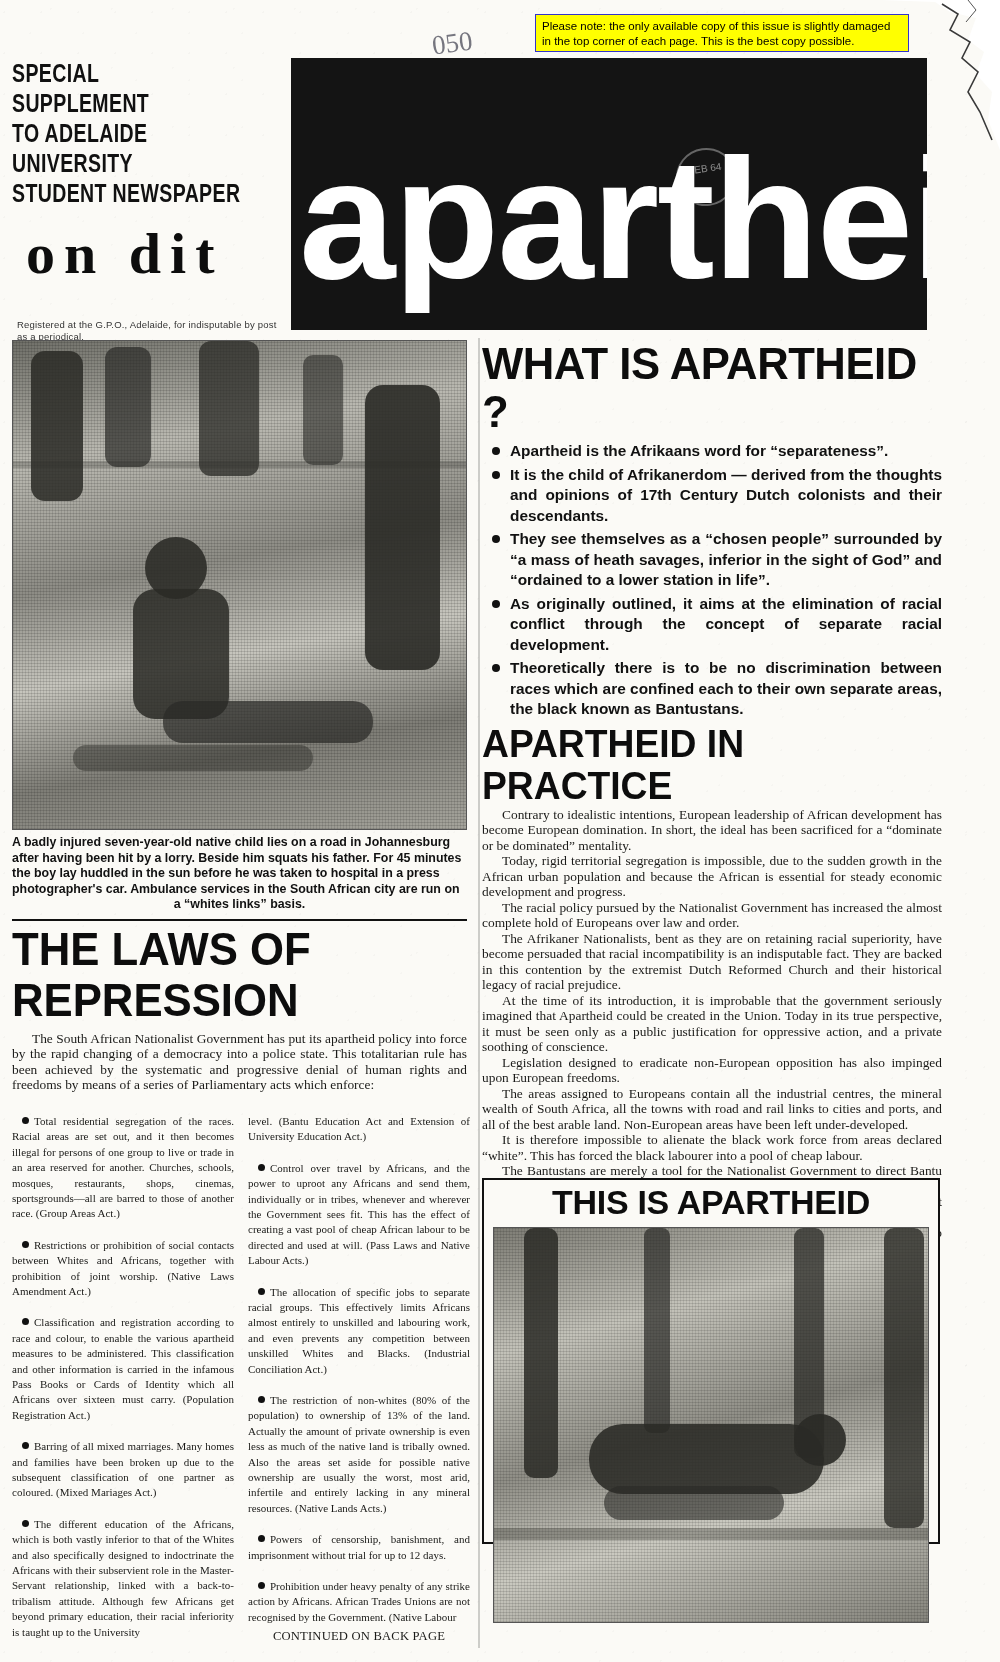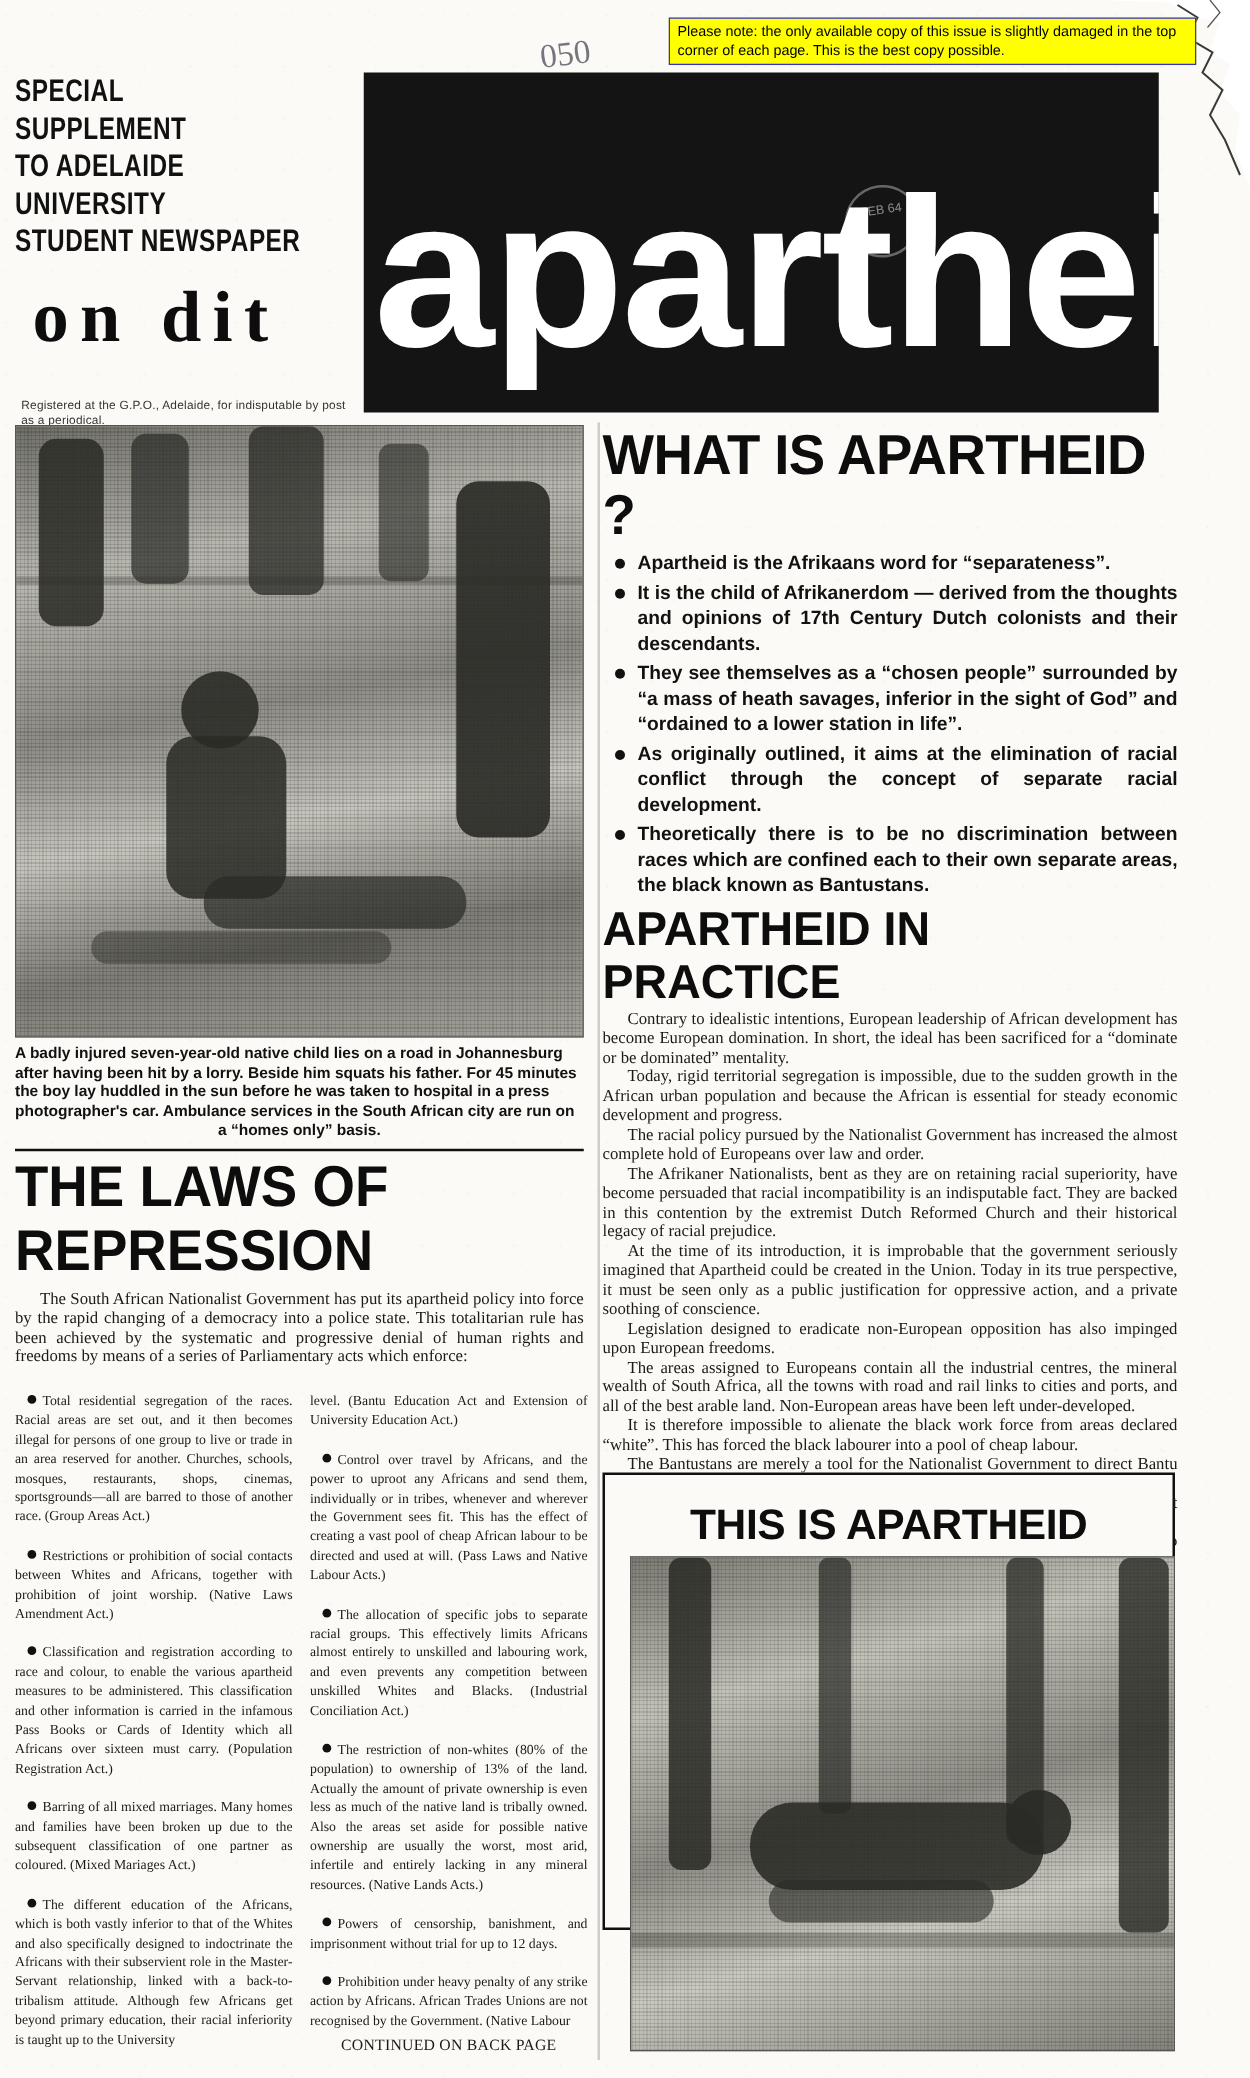--- a/index.html
+++ b/index.html
@@ -22,21 +22,21 @@
       radial-gradient(circle at 12% 30%, rgba(0,0,0,0.025) 0 1px, transparent 1px),
       radial-gradient(circle at 57% 71%, rgba(0,0,0,0.02) 0 1px, transparent 1px),
       radial-gradient(circle at 83% 15%, rgba(0,0,0,0.02) 0 1px, transparent 1px);
     background-size: 37px 41px, 53px 47px, 61px 59px;
   }
 
   
   .note-banner {
     position: absolute;
     left: 535px; top: 14px;
-    width: 422px; height: 38px;
+    width: 374px; height: 38px;
     background: #ffff00;
     border: 1px solid #3333cc;
     font-family: "Liberation Sans", sans-serif;
     font-size: 11.5px;
     line-height: 15px;
     color: #000;
     padding: 4px 6px 0 6px;
     z-index: 40;
   }
 
@@ -279,21 +279,21 @@
     text-indent: 20px;
     color: #1a1a18;
   }
 
   
   .tia-box {
     position: absolute;
     left: 482px; top: 1178px;
     width: 458px; height: 366px;
     border: 2px solid #111;
-    padding: 20px;
+    padding: 2px;
     background: #fbfaf6;
   }
   .tia-head {
     font-family: "Liberation Sans", sans-serif;
     font-weight: bold;
     font-size: 34px;
     line-height: 40px;
     text-align: center;
     color: #0d0d0d;
     letter-spacing: -0.3px;
@@ -366,21 +366,21 @@
       <div class="ph-shape" style="left:352px; top:44px;  width:75px;  height:285px; border-radius:18px; opacity:.9;"></div>
       <div class="ph-shape" style="left:132px; top:196px; width:62px;  height:62px;  border-radius:50%; opacity:.88;"></div>
       <div class="ph-shape" style="left:120px; top:248px; width:96px;  height:130px; border-radius:22px; opacity:.85;"></div>
       <div class="ph-shape" style="left:150px; top:360px; width:210px; height:42px;  border-radius:20px; opacity:.7;"></div>
       <div class="ph-shape" style="left:60px;  top:404px; width:240px; height:26px;  border-radius:13px; opacity:.45;"></div>
       <div class="ph-shape" style="left:0px;   top:120px; width:455px; height:7px;   opacity:.25;"></div>
     </div>
 
     <div class="caption">
       <span>A badly injured seven-year-old native child lies on a road in Johannesburg after having been hit by a lorry.  Beside him squats his father.  For 45 minutes the boy lay huddled in the sun before he was taken to hospital in a press photographer's car.  Ambulance services in the South African city are run on</span>
-      <span class="ctr">a “homes only” basis.</span>
+      <span class="ctr">a “whites links” basis.</span>
     </div>
 
     <div class="rule-thick"></div>
 
     <div class="head-laws">THE LAWS OF</div>
     <div class="head-laws">REPRESSION</div>
 
     <div class="lead">The South African Nationalist Government has put its apartheid policy into force by the rapid changing of a democracy into a police state.  This totalitarian rule has been achieved by the systematic and progressive denial of human rights and freedoms by means of a series of Parliamentary acts which enforce:</div>
 
     <div class="twocol">

